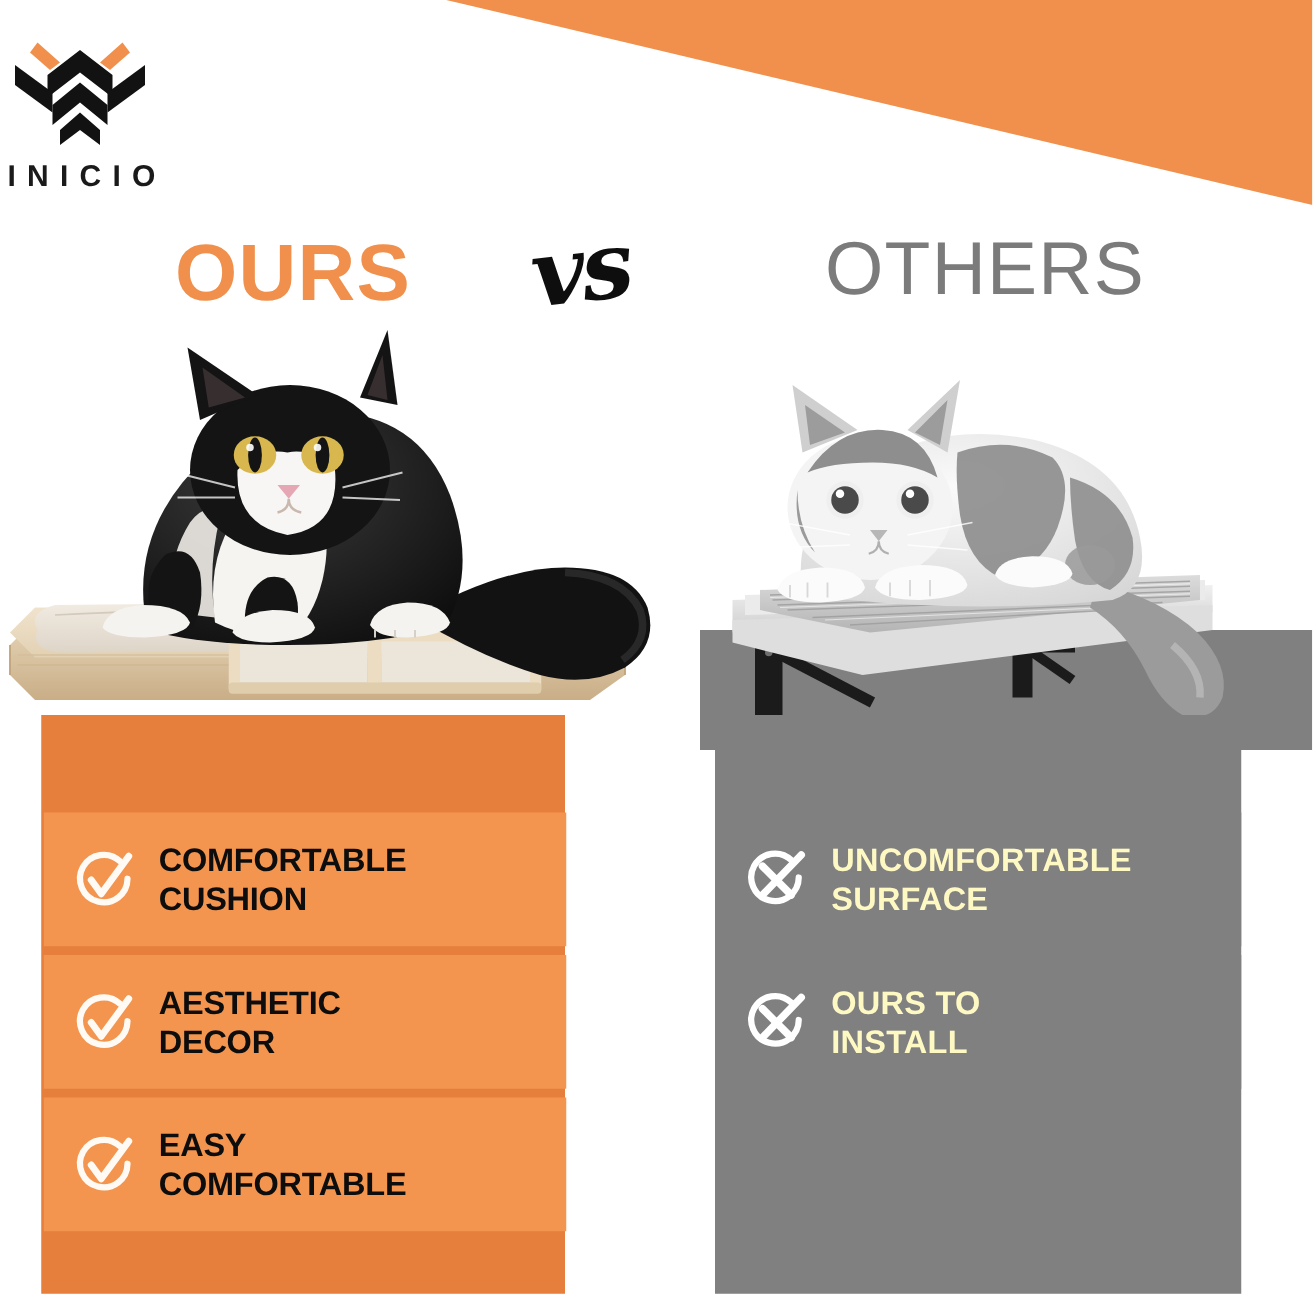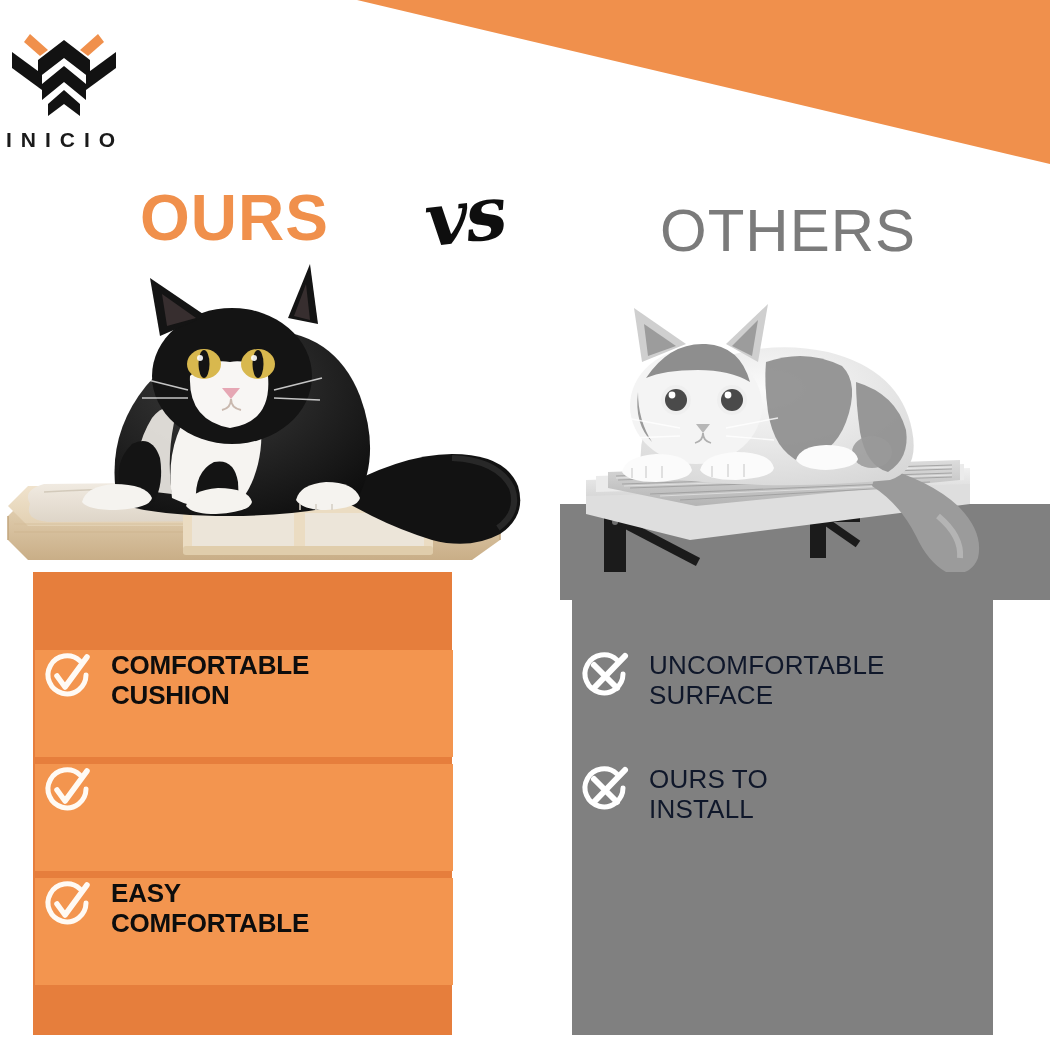--- a/index.html
+++ b/index.html
@@ -34,21 +34,21 @@
     position: absolute;
     left: 4px;
     top: 16px;
     width: 140px;
   }
   .brand-mark { display: block; width: 120px; height: 108px; }
   .brand-word {
     display: block;
     margin-top: 4px;
     margin-left: 2px;
-    font-size: 21px;
+    font-size: 24px;
     font-weight: 700;
     letter-spacing: 9px;
     color: #1a1a1a;
     font-family: "Liberation Sans", sans-serif;
   }
 
   
   .headline {
     position: absolute;
     left: 0; top: 175px;
@@ -70,21 +70,21 @@
     font-style: italic;
     font-weight: 700;
     font-size: 74px;
     color: #0e0e0e;
     line-height: 100px;
     transform: rotate(-7deg);
     letter-spacing: -3px;
   }
   .headline-others {
     position: absolute;
-    left: 660px; top: 16px;
+    left: 660px; top: 0;
     font-size: 60px;
     font-weight: 300;
     letter-spacing: 1px;
     color: #7b7b7b;
     line-height: 80px;
   }
 
   
   .hero-left  { position: absolute; left: 0px;   top: 258px; width: 530px; height: 330px; }
   .hero-right { position: absolute; left: 560px; top: 300px; width: 490px; height: 300px; }
@@ -101,43 +101,43 @@
   
   .features {
     position: absolute;
     top: 650px;
   }
   .features-ours   { left: 35px;  width: 418px; }
   .features-others { left: 573px; width: 420px; }
 
   .bar {
     display: flex;
-    align-items: flex-start;
+    align-items: center;
     height: 107px;
     margin-bottom: 7px;
-    padding-left: 6px;
+    padding-left: 22px;
   }
   .bar-ours   { background: #F3954F; }
   .bar-others { background: #808080; }
 
   .bar-icon { flex: 0 0 auto; width: 52px; height: 52px; margin-right: 18px; }
 
   .bar-label {
     font-size: 26px;
     line-height: 1.17;
     white-space: pre-line;
   }
   .bar-ours .bar-label {
     color: #0d0d0d;
     font-weight: 800;
     letter-spacing: -0.2px;
   }
   .bar-others .bar-label {
-    color: #0f172a;
-    font-weight: 400;
+    color: #fef9c3;
+    font-weight: 700;
     letter-spacing: 0.2px;
   }
 </style>
 </head>
 <body>
 
 <div id="stage">
 
   <svg class="corner-wedge" viewBox="0 0 1050 240" preserveAspectRatio="none">
     <polygon points="357,0 1050,0 1050,164" fill="#F0904C"></polygon>
@@ -337,20 +337,22 @@
       </svg>
       <span class="bar-label">COMFORTABLE
 CUSHION</span>
     </div>
 
     <div class="bar bar-ours">
       <svg class="bar-icon" viewBox="0 0 52 52">
         <path d="M39 11 A19 19 0 1 0 45 25" fill="none" stroke="#fffaf4" stroke-width="5" stroke-linecap="round"></path>
         <path d="M16 26 L24 37 L46 7" fill="none" stroke="#fffaf4" stroke-width="5.5" stroke-linecap="round" stroke-linejoin="round"></path>
       </svg>
+      <span class="bar-label">AESTHETIC
+DECOR</span>
     </div>
 
     <div class="bar bar-ours">
       <svg class="bar-icon" viewBox="0 0 52 52">
         <path d="M39 11 A19 19 0 1 0 45 25" fill="none" stroke="#fffaf4" stroke-width="5" stroke-linecap="round"></path>
         <path d="M16 26 L24 37 L46 7" fill="none" stroke="#fffaf4" stroke-width="5.5" stroke-linecap="round" stroke-linejoin="round"></path>
       </svg>
       <span class="bar-label">EASY
 COMFORTABLE</span>
     </div>

